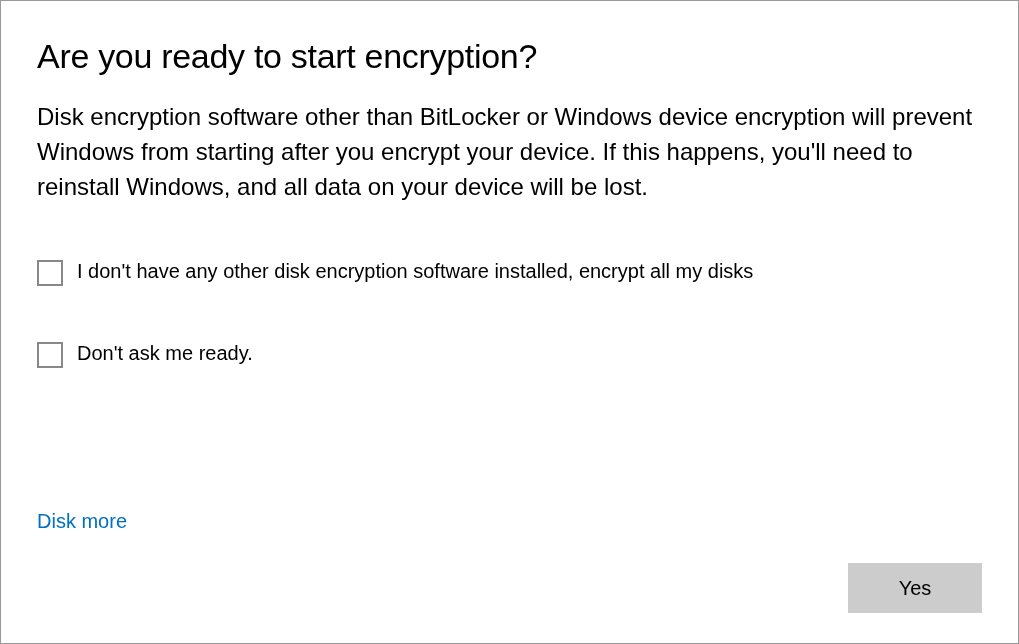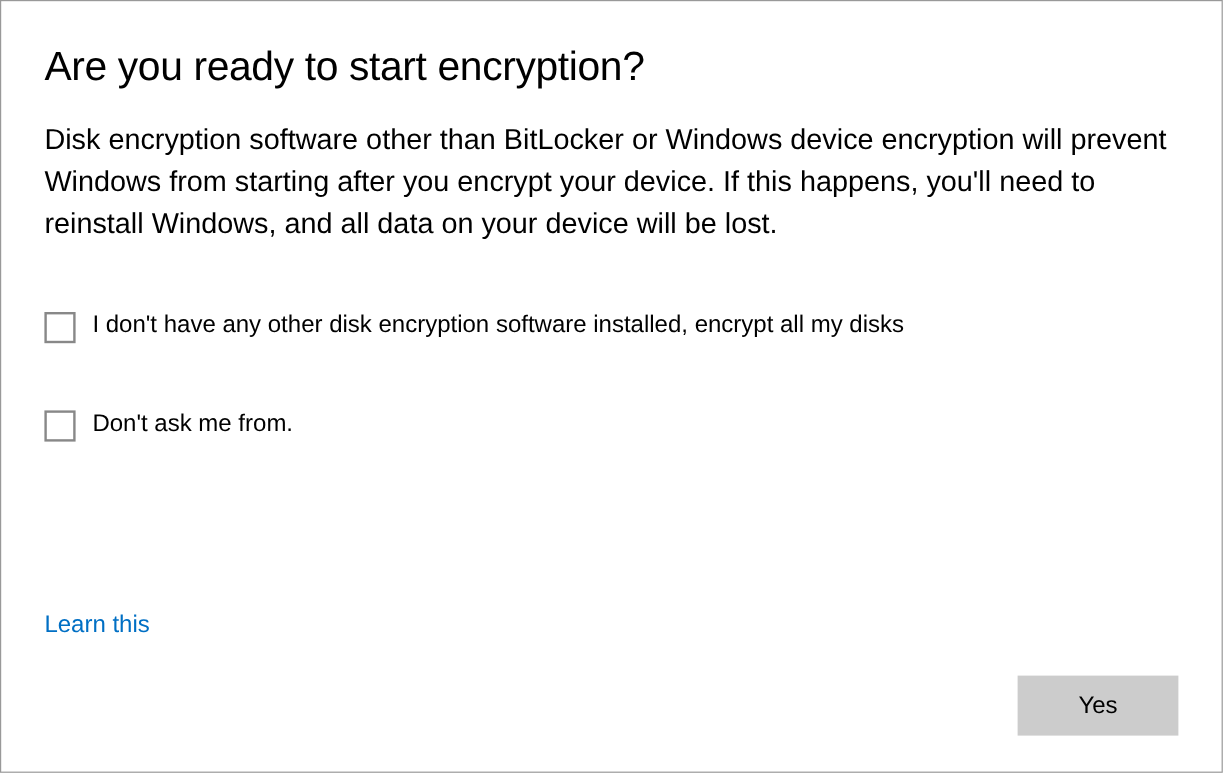--- a/index.html
+++ b/index.html
@@ -98,22 +98,22 @@
 
 <p class="description">Disk encryption software other than BitLocker or Windows device encryption will prevent Windows from starting after you encrypt your device. If this happens, you'll need to reinstall Windows, and all data on your device will be lost.</p>
 
 <div class="checkbox-row">
   <input type="checkbox" class="checkbox" style="">
   <label class="checkbox-label">I don't have any other disk encryption software installed, encrypt all my disks</label>
 </div>
 
 <div class="checkbox-row">
   <input type="checkbox" class="checkbox" style="">
-  <label class="checkbox-label">Don't ask me from.</label>
+  <label class="checkbox-label">Don't ask me ready.</label>
 </div>
 
 <div class="spacer"></div>
 
-<a class="learn-more">Learn this</a>
+<a class="learn-more">Disk more</a>
 
 <div class="footer">
   <button class="btn btn-secondary">Yes</button>
 </div>
 
 </body></html>

